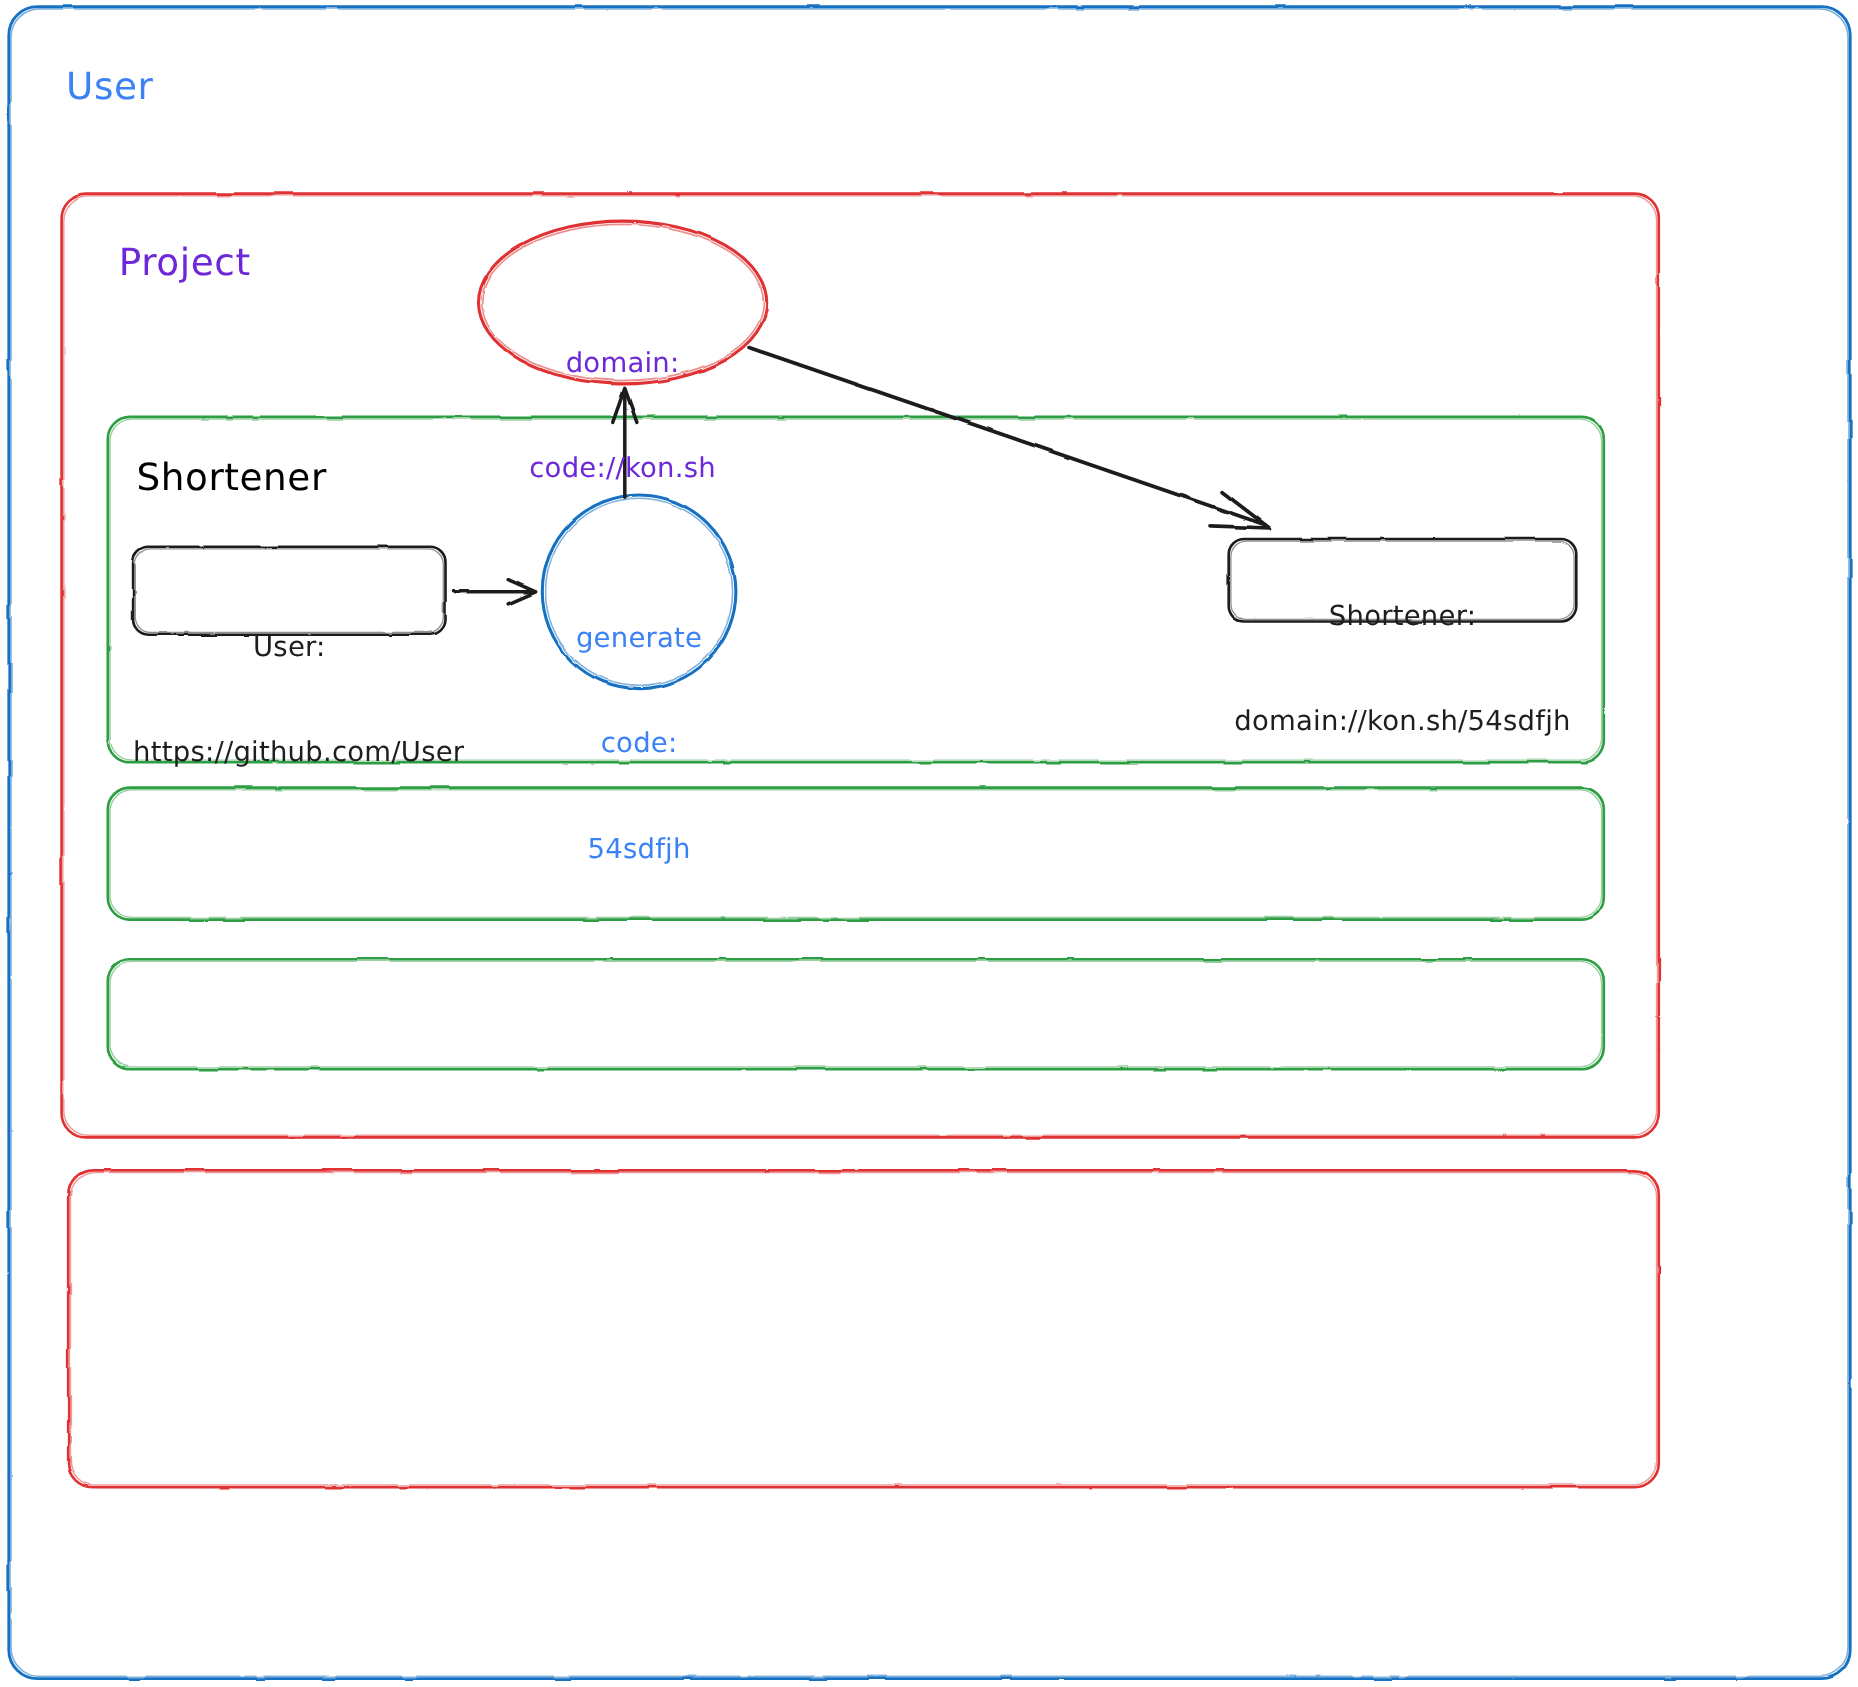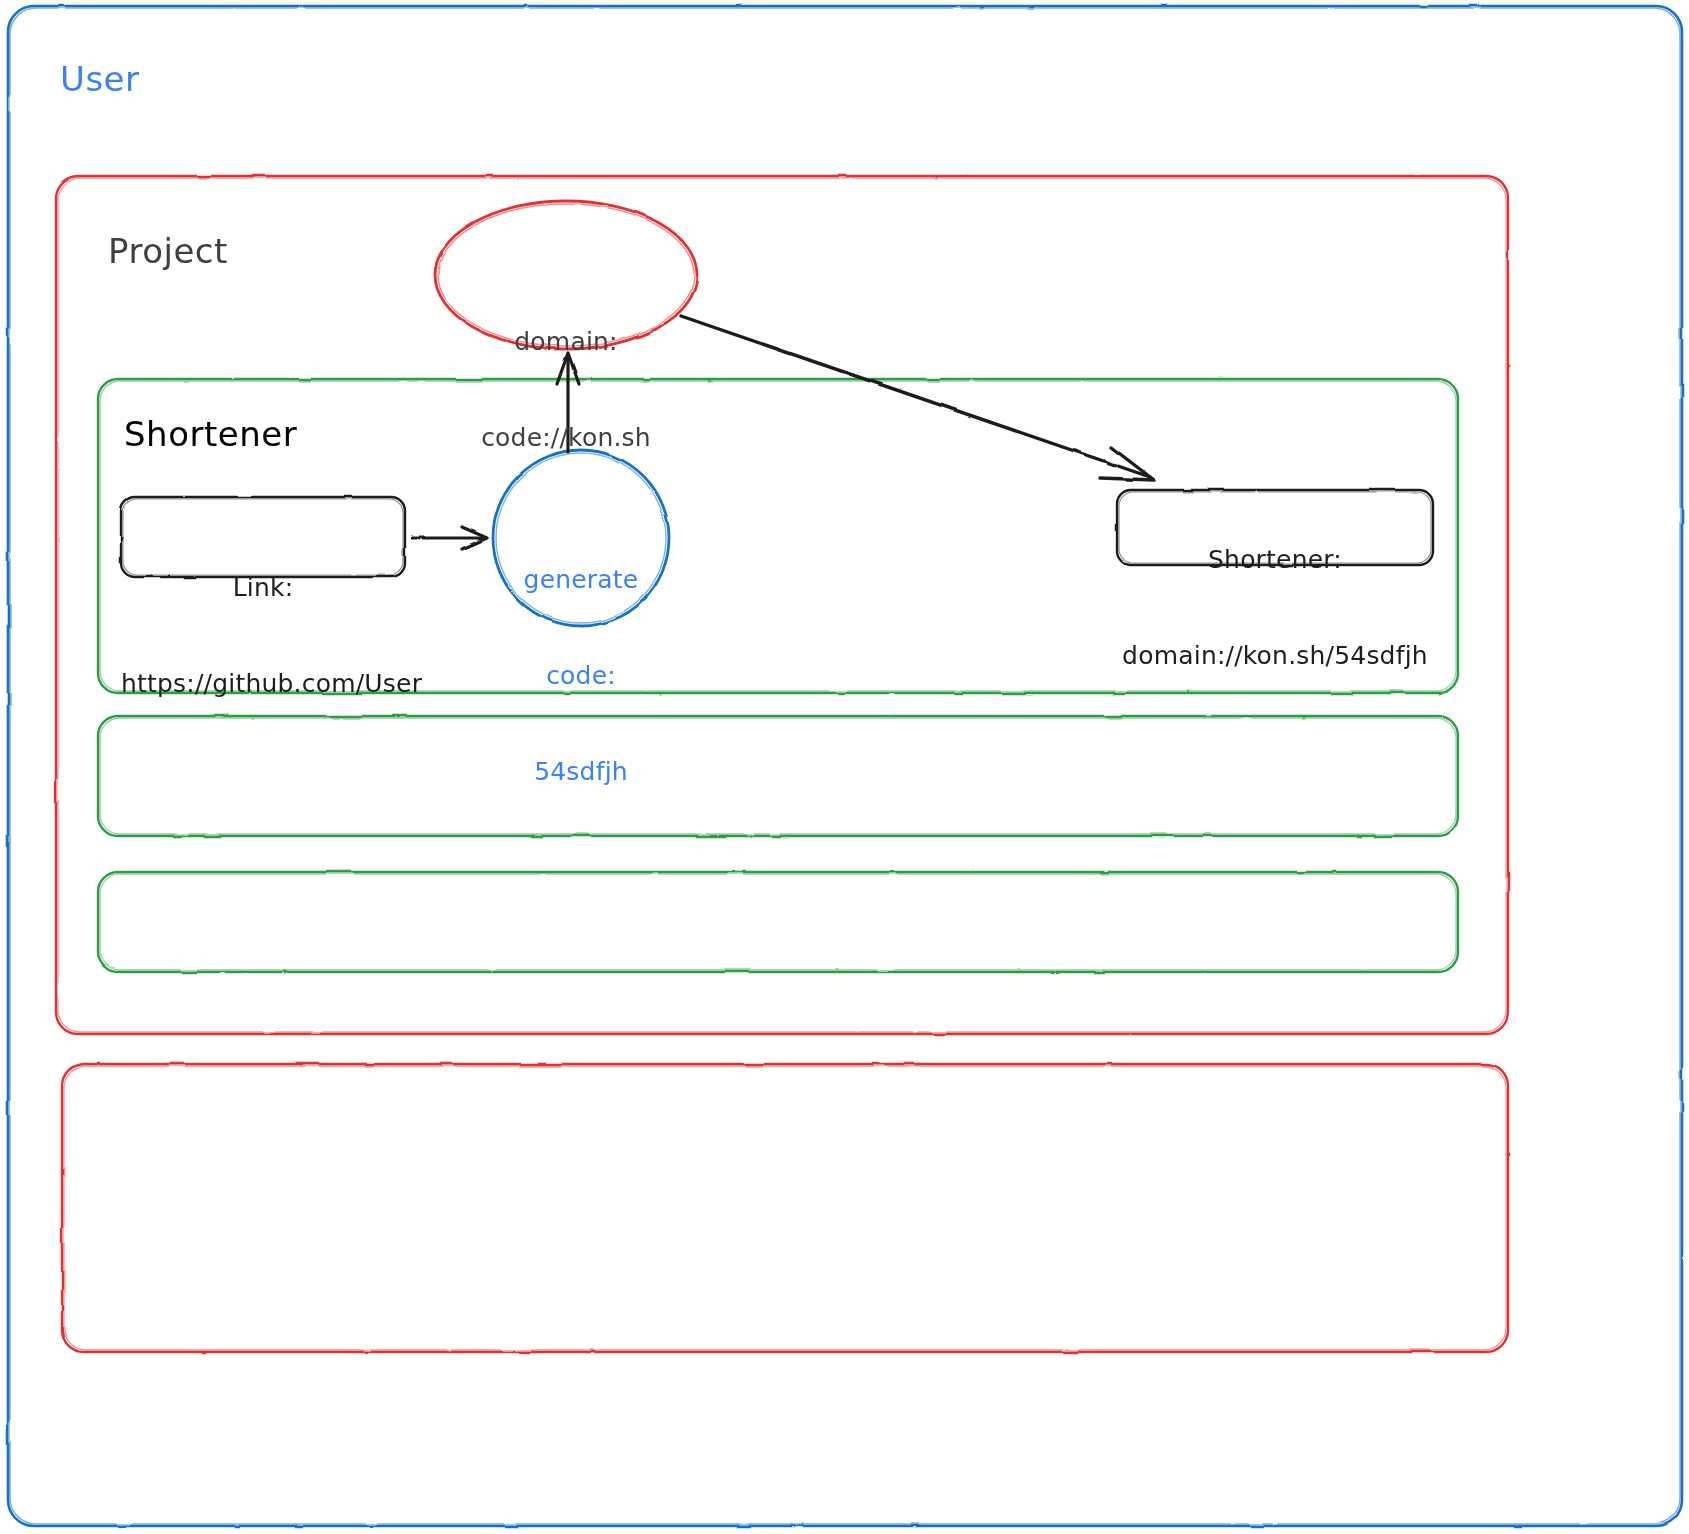--- a/index.html
+++ b/index.html
@@ -36,21 +36,21 @@
     font-size: 34px;
     font-weight: 400;
     letter-spacing: 0.5px;
   }
   .node-text {
     font-size: 25px;
     text-align: center;
     letter-spacing: 0.2px;
   }
   .blue-txt  { color: #3b82f6; }
-  .red-txt   { color: #404040; margin-top: 12px; }
+  .red-txt   { color: #6d28d9; }
   .green-txt { color: #000000; }
   .black-txt { color: #1e1e1e; }
 </style>
 </head>
 <body>
 
 <div id="canvas">
 
   <svg id="sketch" viewBox="0 0 1689 1534" xmlns="http://www.w3.org/2000/svg">
     <defs>
@@ -135,21 +135,21 @@
   <div class="label container-title red-txt" style="left:108px; top:218px;">Project</div>
 
   <div class="label container-title green-txt" style="left:124px; top:413px;">Shortener</div>
 
   <div class="label node-text red-txt" style="left:436px; top:250px; width:260px;">
     <div>domain:</div>
     <div>code://kon.sh</div>
   </div>
 
   <div class="label node-text black-txt" style="left:121px; top:508px; width:284px;">
-    <div>Link:</div>
+    <div>User:</div>
     <div>https://github.com/User</div>
   </div>
 
   <div class="label node-text blue-txt" style="left:491px; top:500px; width:180px;">
     <div>generate</div>
     <div>code:</div>
     <div>54sdfjh</div>
   </div>
 
   <div class="label node-text black-txt" style="left:1117px; top:480px; width:316px;">

